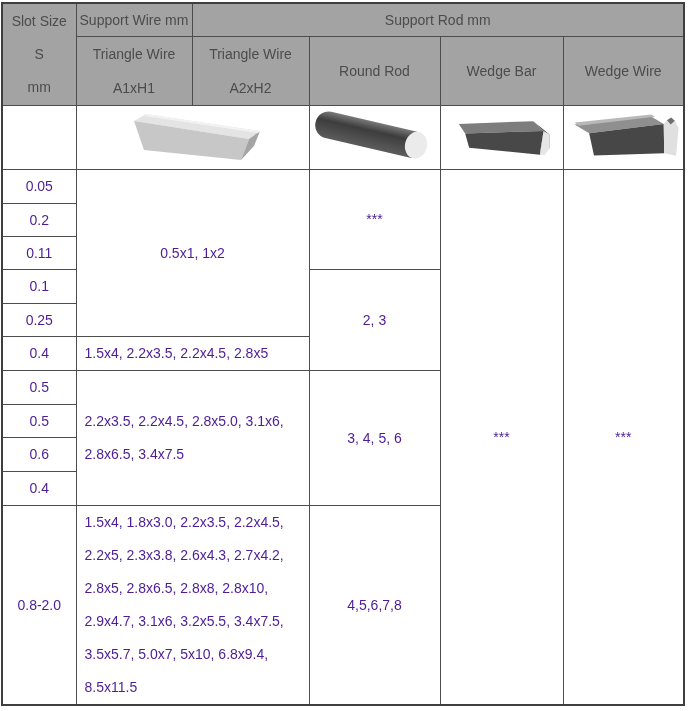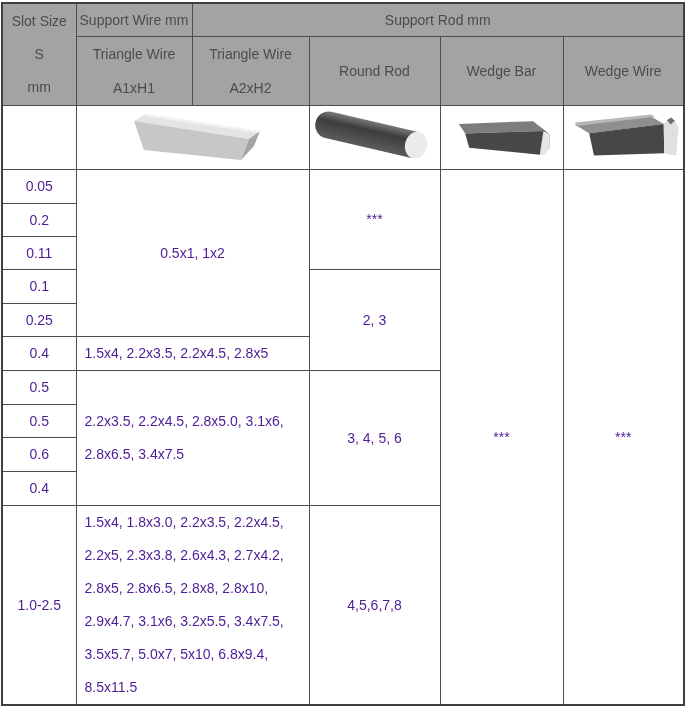--- a/index.html
+++ b/index.html
@@ -137,21 +137,21 @@
   <tr style="height:33px">
     <td>0.5</td>
   </tr>
   <tr style="height:34px">
     <td>0.6</td>
   </tr>
   <tr style="height:34px">
     <td>0.4</td>
   </tr>
   <tr style="height:199px">
-    <td>1.0-2.5</td>
+    <td>0.8-2.0</td>
     <td colspan="2" class="leftcell">
       <div class="ln">1.5x4, 1.8x3.0, 2.2x3.5, 2.2x4.5,</div>
       <div class="ln">2.2x5, 2.3x3.8, 2.6x4.3, 2.7x4.2,</div>
       <div class="ln">2.8x5, 2.8x6.5, 2.8x8, 2.8x10,</div>
       <div class="ln">2.9x4.7, 3.1x6, 3.2x5.5, 3.4x7.5,</div>
       <div class="ln">3.5x5.7, 5.0x7, 5x10, 6.8x9.4,</div>
       <div class="ln">8.5x11.5</div>
     </td>
     <td>4,5,6,7,8</td>
   </tr>

